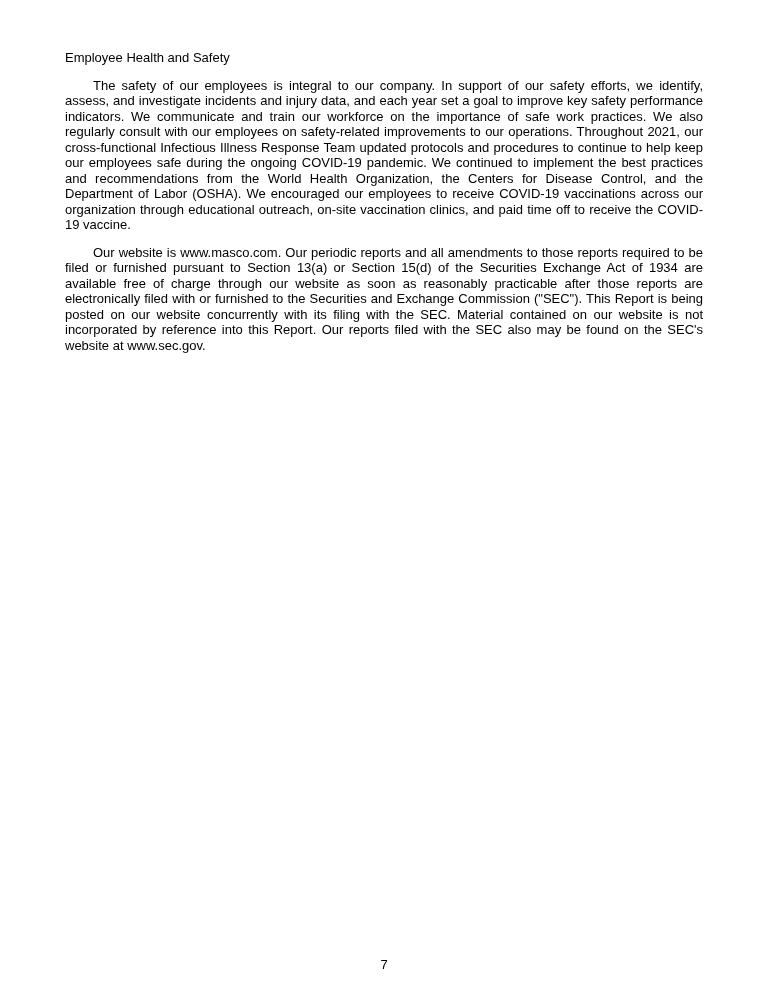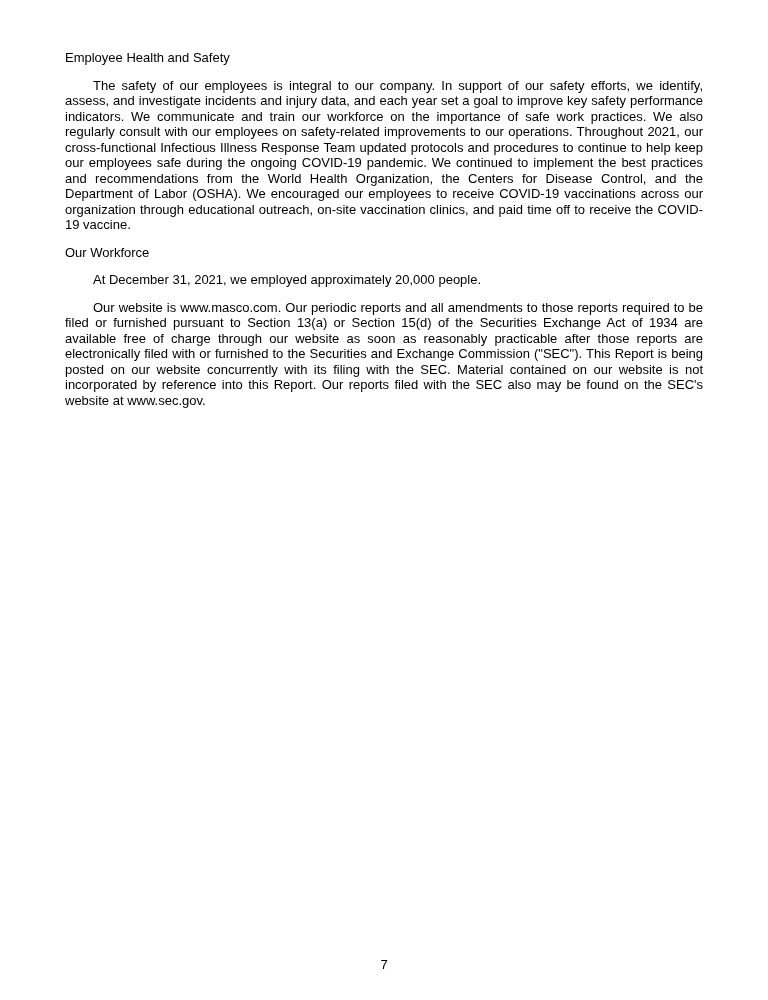--- a/index.html
+++ b/index.html
@@ -57,24 +57,20 @@
 </head>
 <body>
 
 <div class="page">
 
   <section>
     <h2 class="heading underline">Employee Health and Safety</h2>
     <p class="para">The safety of our employees is integral to our company. In support of our safety efforts, we identify, assess, and investigate incidents and injury data, and each year set a goal to improve key safety performance indicators. We communicate and train our workforce on the importance of safe work practices. We also regularly consult with our employees on safety-related improvements to our operations. Throughout 2021, our cross-functional Infectious Illness Response Team updated protocols and procedures to continue to help keep our employees safe during the ongoing COVID-19 pandemic. We continued to implement the best practices and recommendations from the World Health Organization, the Centers for Disease Control, and the Department of Labor (OSHA). We encouraged our employees to receive COVID-19 vaccinations across our organization through educational outreach, on-site vaccination clinics, and paid time off to receive the COVID-19 vaccine.</p>
   </section>
 
-  <section>
-    <h2 class="heading underline">Our Workforce</h2>
-    <p class="para">At December 31, 2021, we employed approximately 20,000 people.</p>
-  </section>
 
   <section>
     <p class="para">Our website is www.masco.com. Our periodic reports and all amendments to those reports required to be filed or furnished pursuant to Section 13(a) or Section 15(d) of the Securities Exchange Act of 1934 are available free of charge through our website as soon as reasonably practicable after those reports are electronically filed with or furnished to the Securities and Exchange Commission ("SEC"). This Report is being posted on our website concurrently with its filing with the SEC. Material contained on our website is not incorporated by reference into this Report. Our reports filed with the SEC also may be found on the SEC's website at www.sec.gov.</p>
   </section>
 
   <div class="page-number">7</div>
 
 </div>
 
 </body></html>

